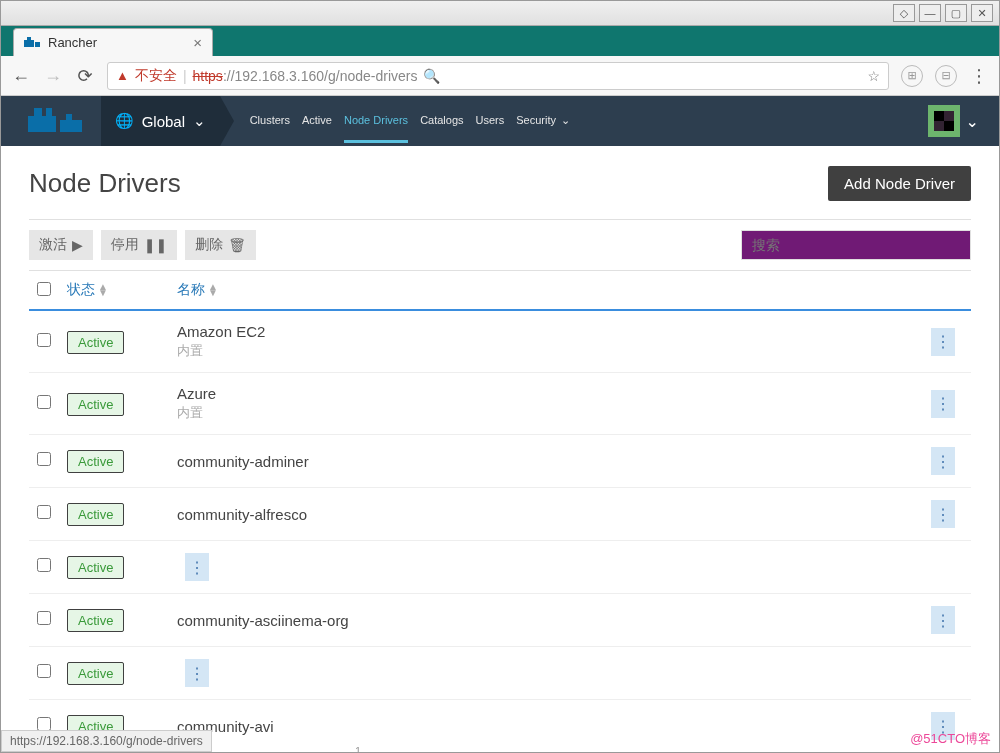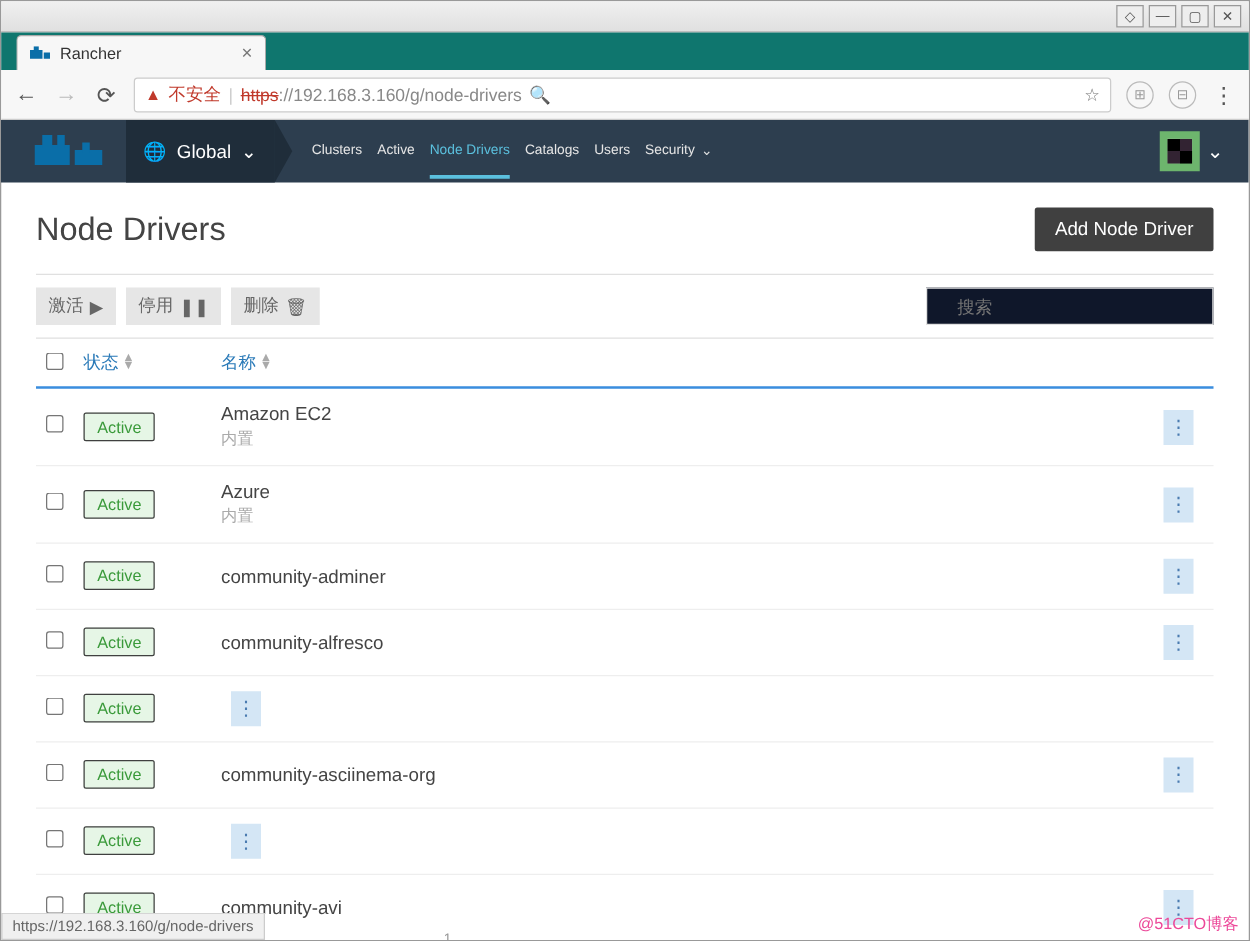--- a/index.html
+++ b/index.html
@@ -36,21 +36,21 @@
 .navlinks .sec{display:flex;gap:5px}
 .avatar{margin-left:auto;width:32px;height:32px;background:#6db56d;position:relative}
 .avatar::before{content:"";position:absolute;inset:6px;background:linear-gradient(90deg,#9fd89f 50%,#6db56d 50%),linear-gradient(#9fd89f 50%,#6db56d 50%);background-blend-mode:difference}
 .avwrap{display:flex;align-items:center;gap:6px;margin-left:auto;cursor:pointer;color:#fff}
 .main{padding:20px 28px}
 .hdr{display:flex;align-items:center;justify-content:space-between;margin-bottom:18px}
 .hdr h1{font-size:26px;font-weight:400;color:#444}
 .addbtn{background:#404040;color:#fff;border:none;padding:9px 16px;font-size:15px;cursor:pointer;border-radius:2px}
 .toolbar{display:flex;align-items:flex-start;border-top:1px solid #e0e0e0;border-bottom:1px solid #e0e0e0;padding:10px 0;gap:8px}
 .tbtn2{background:#e6e6e6;color:#666;border:none;padding:6px 10px;font-size:14px;cursor:pointer;display:flex;align-items:center;gap:5px}
-.search{margin-left:auto;border:1px solid #e0e0e0;background:#0f172a;padding:6px 24px;font-size:14px;width:230px;color:#999}
+.search{margin-left:auto;border:1px solid #e0e0e0;background:#701a75;padding:6px 10px;font-size:14px;width:230px;color:#999}
 .thead{display:flex;align-items:center;padding:10px 8px;border-bottom:2px solid #3a8dde;font-size:14px}
 .thead .chk{width:30px}
 .thead .col{color:#2a7ab8;cursor:pointer;display:flex;align-items:center;gap:3px}
 .thead .col.state{width:110px}
 .thead .col.name{flex:1}
 .sort{font-size:10px;color:#aaa;display:inline-flex;flex-direction:column;line-height:6px}
 .row{display:flex;align-items:center;padding:12px 8px;border-bottom:1px solid #eee}
 .row .chk{width:30px}
 .row .badge{border:1px solid #404040;color:#3a9a3a;background:#e6f6e6;padding:3px 10px;font-size:13px;border-radius:2px;width:64px;text-align:center}
 .row .statec{width:110px}

